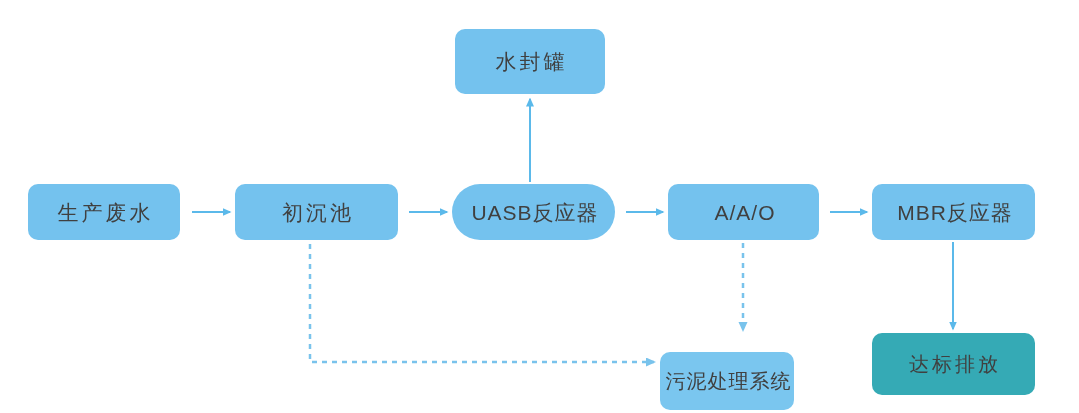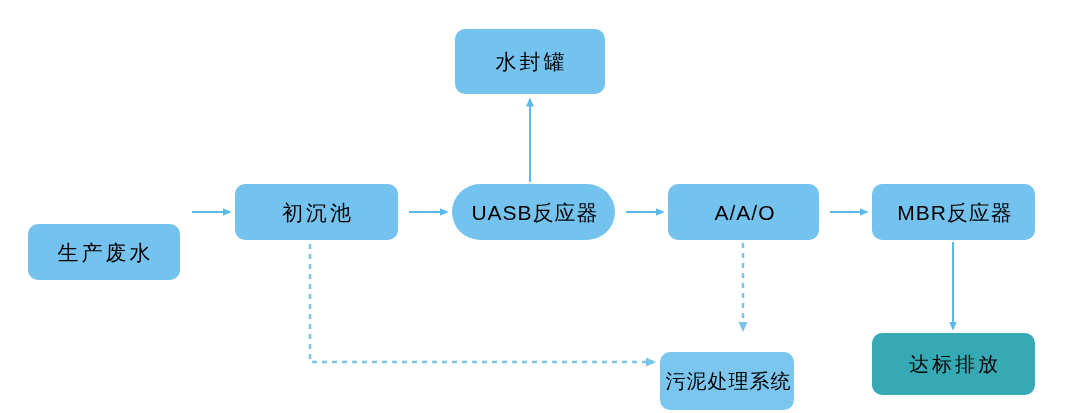--- a/index.html
+++ b/index.html
@@ -25,31 +25,31 @@
     height: 413px;
     pointer-events: none;
   }
   .node {
     position: absolute;
     box-sizing: border-box;
     border-radius: 10px;
     display: flex;
     align-items: center;
     justify-content: center;
-    color: #000000;
+    color: #404040;
     letter-spacing: 3px;
     white-space: nowrap;
     user-select: none;
   }
   .node-label {
     display: block;
     line-height: 1;
     padding-left: 3px;
   }
-  .n-cjfs  { left: 28px;  top: 184px; width: 152px; height: 56px; font-size: 21px; margin-top: 40px; }
+  .n-cjfs  { left: 28px;  top: 184px; width: 152px; height: 56px; font-size: 21px; }
   .n-ccc   { left: 235px; top: 184px; width: 163px; height: 56px; font-size: 21px; }
   .n-uasb  { left: 452px; top: 184px; width: 163px; height: 56px; font-size: 21px; border-radius: 28px; }
   .n-aao   { left: 668px; top: 184px; width: 151px; height: 56px; font-size: 21px; }
   .n-mbr   { left: 872px; top: 184px; width: 163px; height: 56px; font-size: 21px; }
   .n-sfg   { left: 455px; top: 29px;  width: 150px; height: 65px; font-size: 21px; }
   .n-wncl  { left: 660px; top: 352px; width: 134px; height: 58px; font-size: 21px; }
   .n-dbpf  { left: 872px; top: 333px; width: 163px; height: 62px; font-size: 20px; }
   .latin { letter-spacing: 1px; }
 </style>
 </head>

